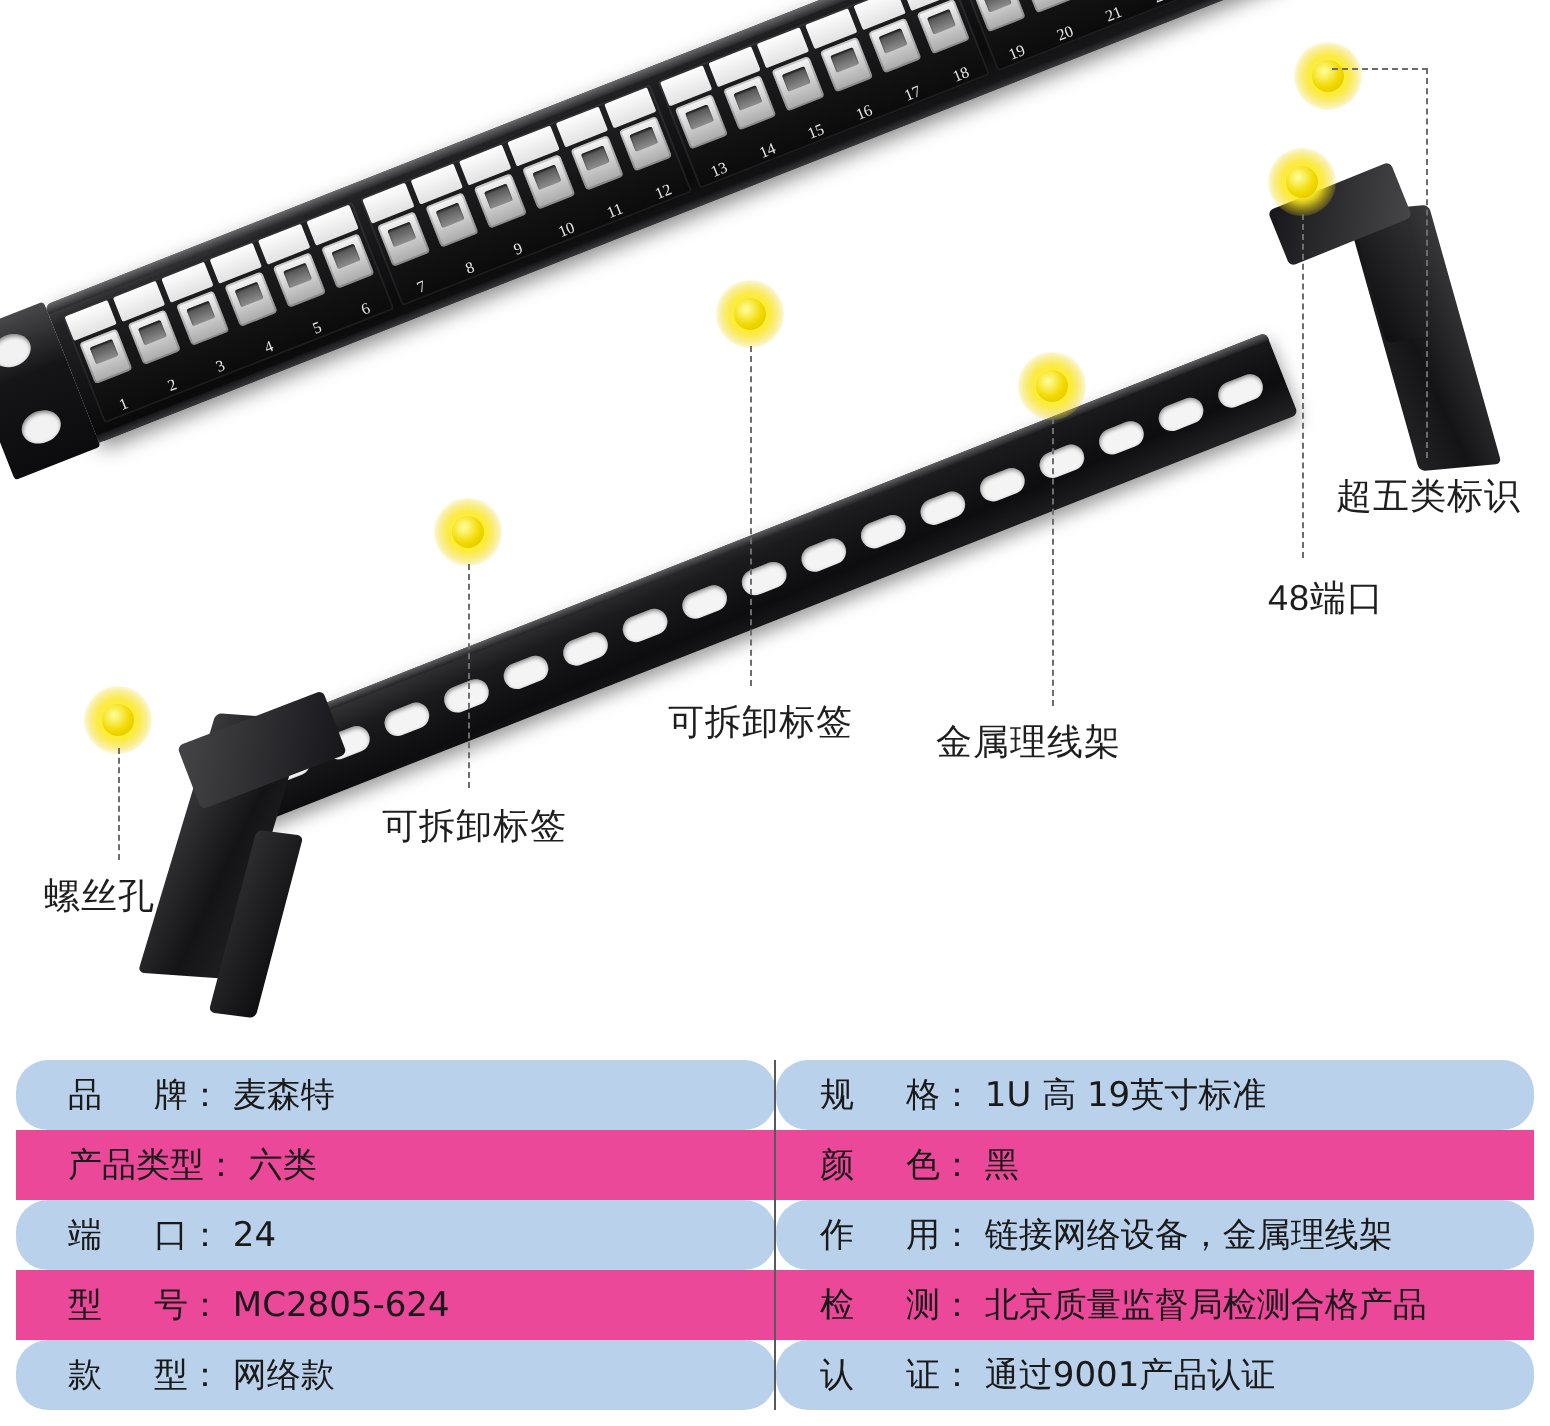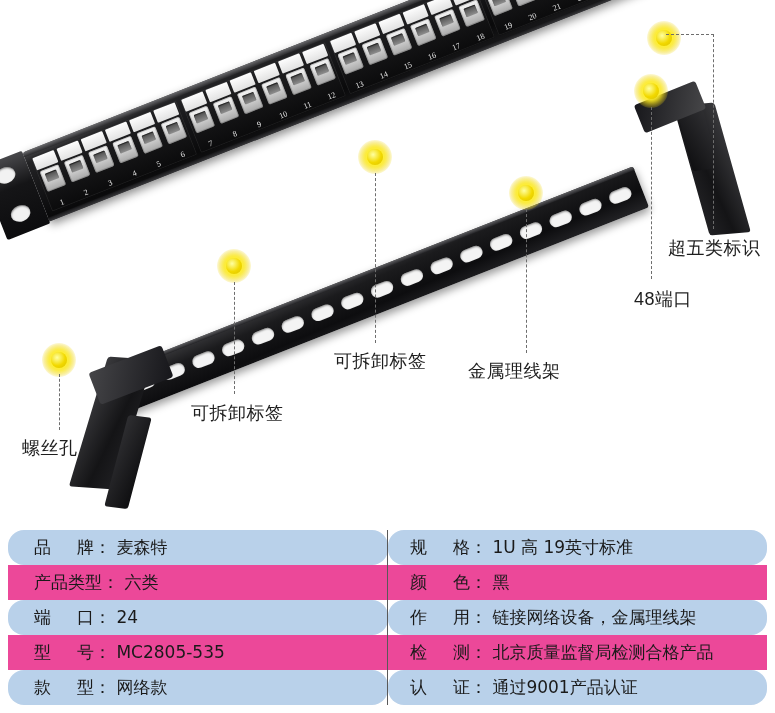--- a/index.html
+++ b/index.html
@@ -411,21 +411,21 @@
         </tr>
         <tr class="even">
           <td><span class="kv-key">产品类型</span><span class="kv-sp" style="width: 0px;"></span><span class="kv-key"></span><span>：</span><span class="kv-val"> 六类</span></td>
           <td class="right-col"><span class="kv-key">颜</span><span class="kv-sp"></span><span class="kv-key">色</span><span>：</span><span class="kv-val"> 黑</span></td>
         </tr>
         <tr class="odd">
           <td><span class="kv-key">端</span><span class="kv-sp"></span><span class="kv-key">口</span><span>：</span><span class="kv-val"> 24</span></td>
           <td class="right-col"><span class="kv-key">作</span><span class="kv-sp"></span><span class="kv-key">用</span><span>：</span><span class="kv-val"> 链接网络设备，金属理线架</span></td>
         </tr>
         <tr class="even">
-          <td><span class="kv-key">型</span><span class="kv-sp"></span><span class="kv-key">号</span><span>：</span><span class="kv-val"> MC2805-535</span></td>
+          <td><span class="kv-key">型</span><span class="kv-sp"></span><span class="kv-key">号</span><span>：</span><span class="kv-val"> MC2805-624</span></td>
           <td class="right-col"><span class="kv-key">检</span><span class="kv-sp"></span><span class="kv-key">测</span><span>：</span><span class="kv-val"> 北京质量监督局检测合格产品</span></td>
         </tr>
         <tr class="odd">
           <td><span class="kv-key">款</span><span class="kv-sp"></span><span class="kv-key">型</span><span>：</span><span class="kv-val"> 网络款</span></td>
           <td class="right-col"><span class="kv-key">认</span><span class="kv-sp"></span><span class="kv-key">证</span><span>：</span><span class="kv-val"> 通过9001产品认证</span></td>
         </tr>
       </tbody>
   </table>
 
 </div>

